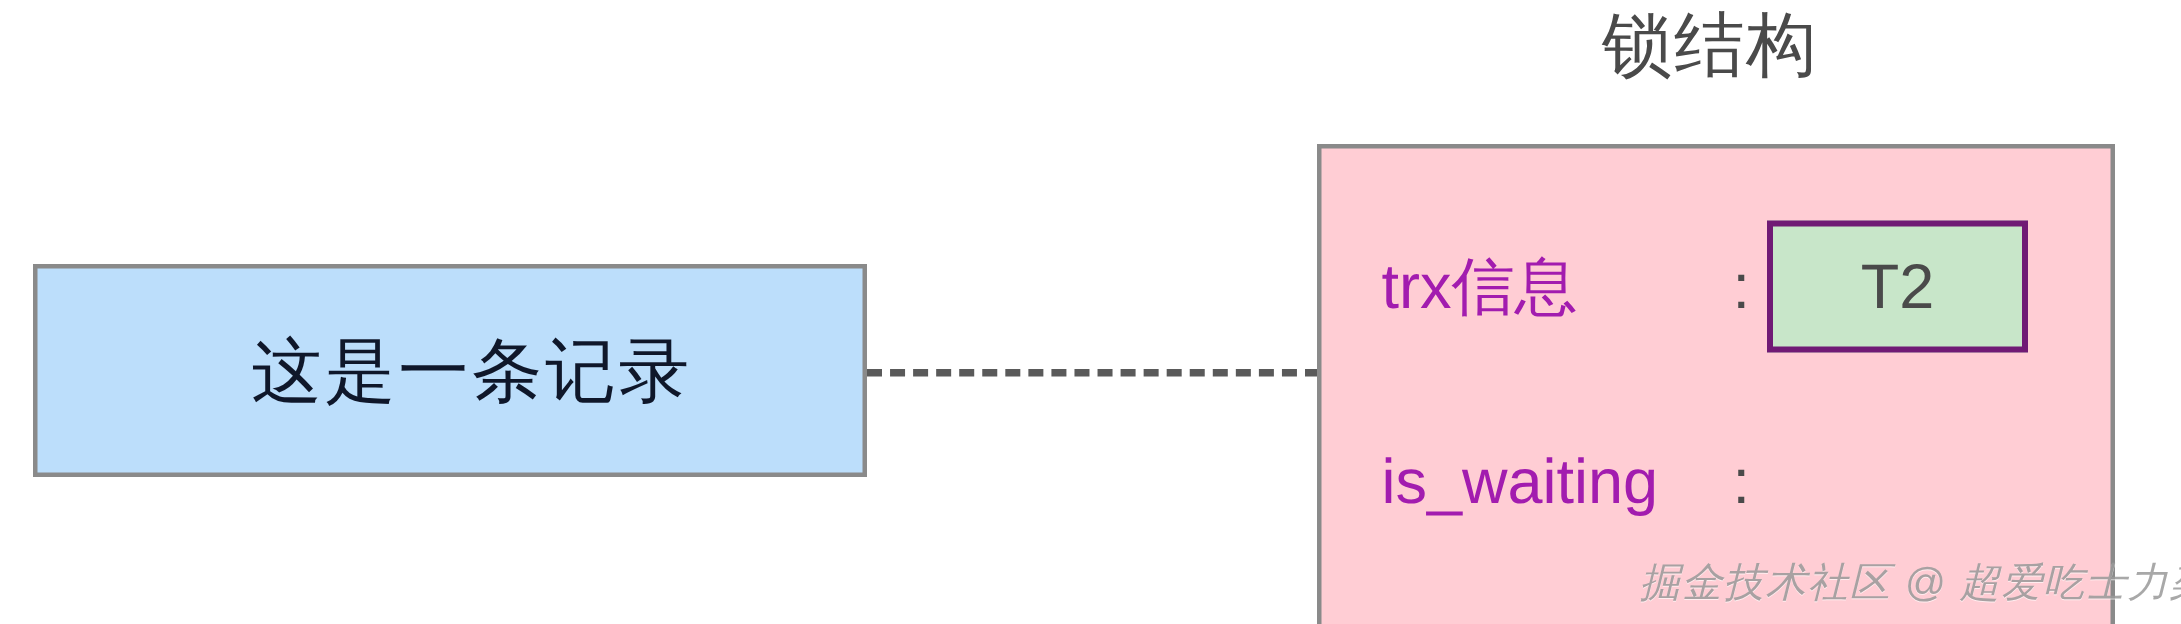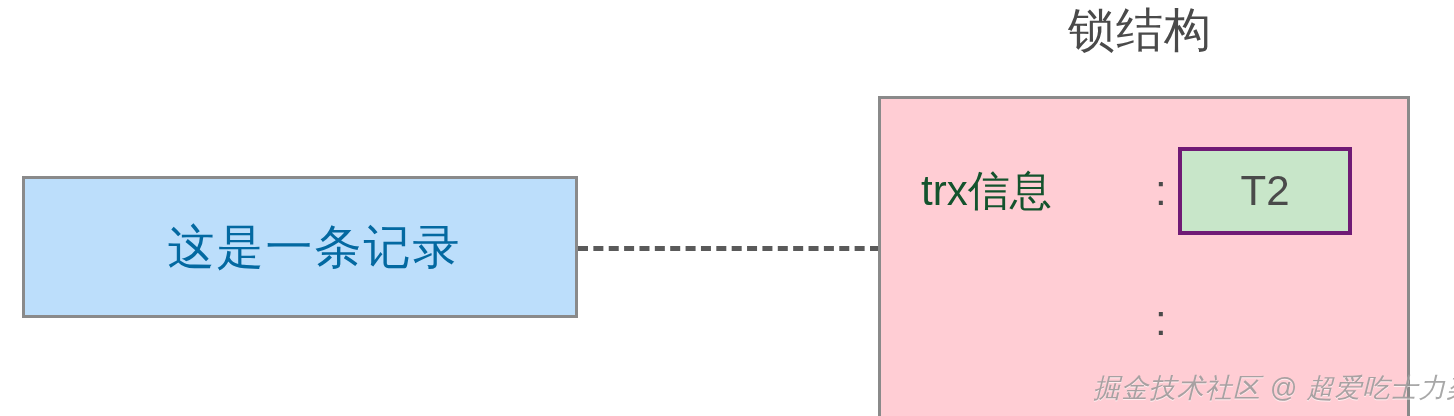--- a/index.html
+++ b/index.html
@@ -44,21 +44,21 @@
     box-sizing: border-box;
     background: #bcdefb;
     border: 3px solid #8a8a8a;
     display: flex;
     align-items: center;
     justify-content: center;
   }
   #record-box-label {
     font-size: 47px;
     line-height: 54px;
-    color: #0369a1;
+    color: #0f172a;
     letter-spacing: 2px;
     white-space: nowrap;
     margin-left: 29px;
   }
 
   
   #connector {
     position: absolute;
     left: 578px;
     top: 246px;
@@ -90,21 +90,21 @@
     align-items: center;
   }
   #field-row-trx  { top: 48px; }
   #field-row-wait { top: 178px; }
 
   .field-label {
     position: absolute;
     left: 40px;
     font-size: 42px;
     line-height: 48px;
-    color: #14532d;
+    color: #a21caf;
     white-space: nowrap;
   }
   .field-colon {
     position: absolute;
     left: 274px;
     font-size: 42px;
     line-height: 48px;
     color: #4a4a4a;
   }
   .field-value-box {
@@ -158,20 +158,21 @@
 
     <div class="field-row" id="field-row-trx">
       <span class="field-label">trx信息</span>
       <span class="field-colon">:</span>
       <div class="field-value-box">
         <span class="field-value-text">T2</span>
       </div>
     </div>
 
     <div class="field-row" id="field-row-wait">
+      <span class="field-label">is_waiting</span>
       <span class="field-colon">:</span>
     </div>
 
   </div>
 
   <div id="watermark">掘金技术社区 @ 超爱吃士力架</div>
 
 </div>
 
 </body></html>

